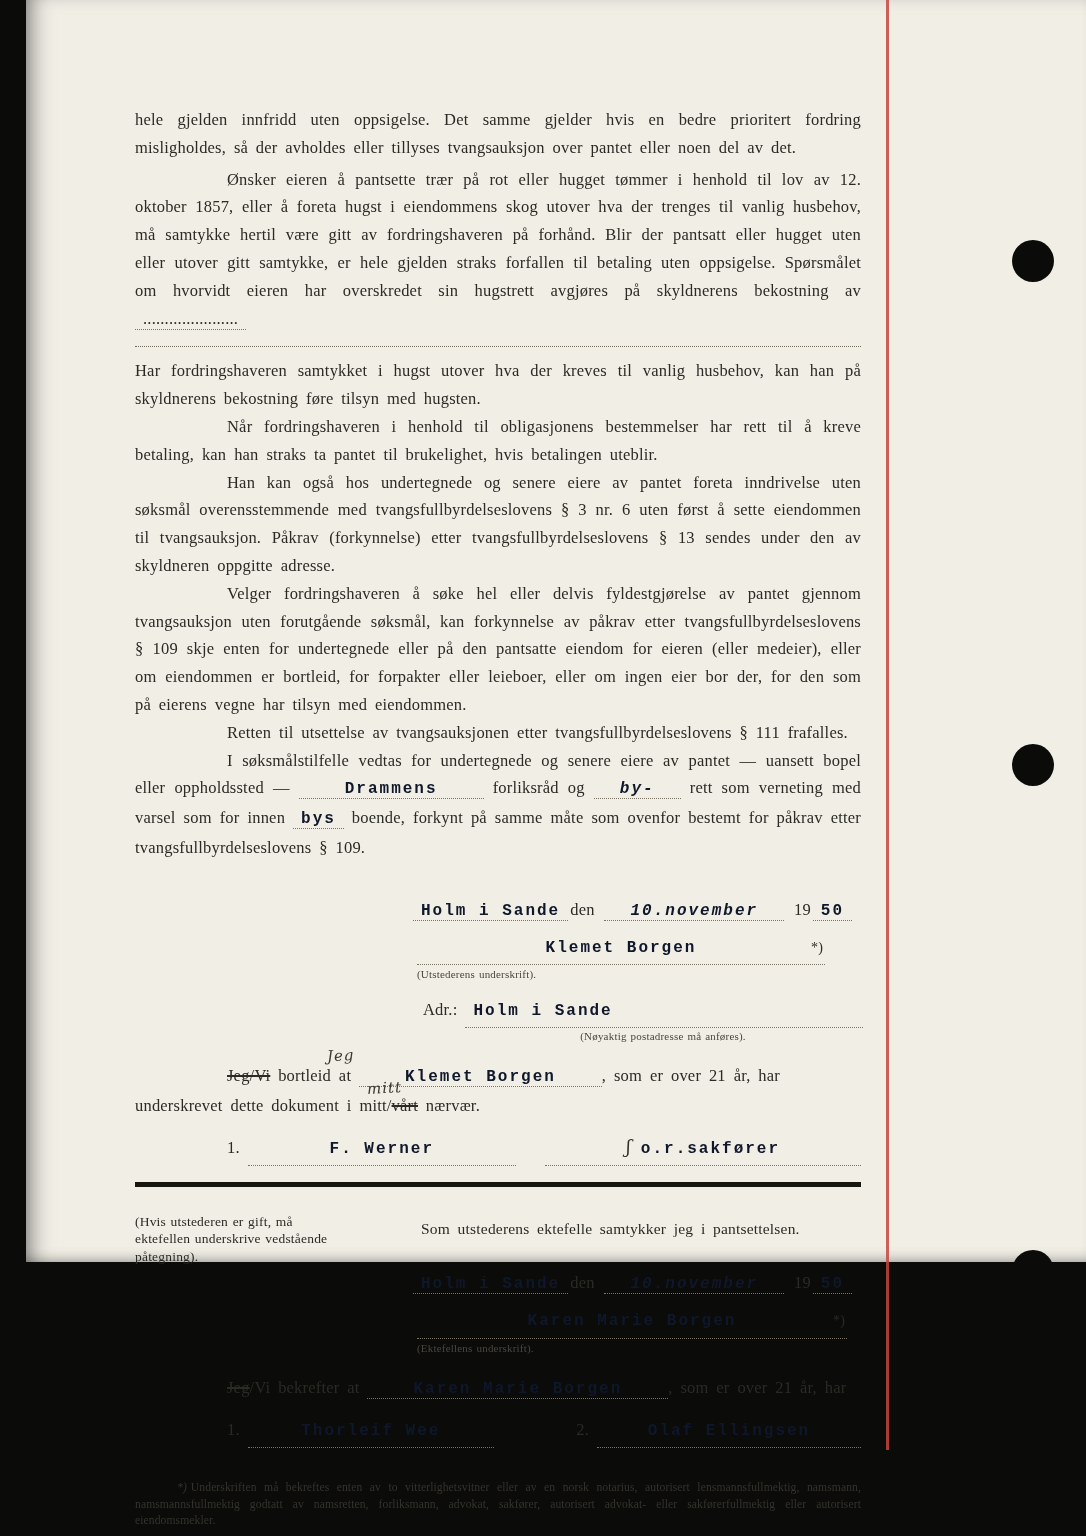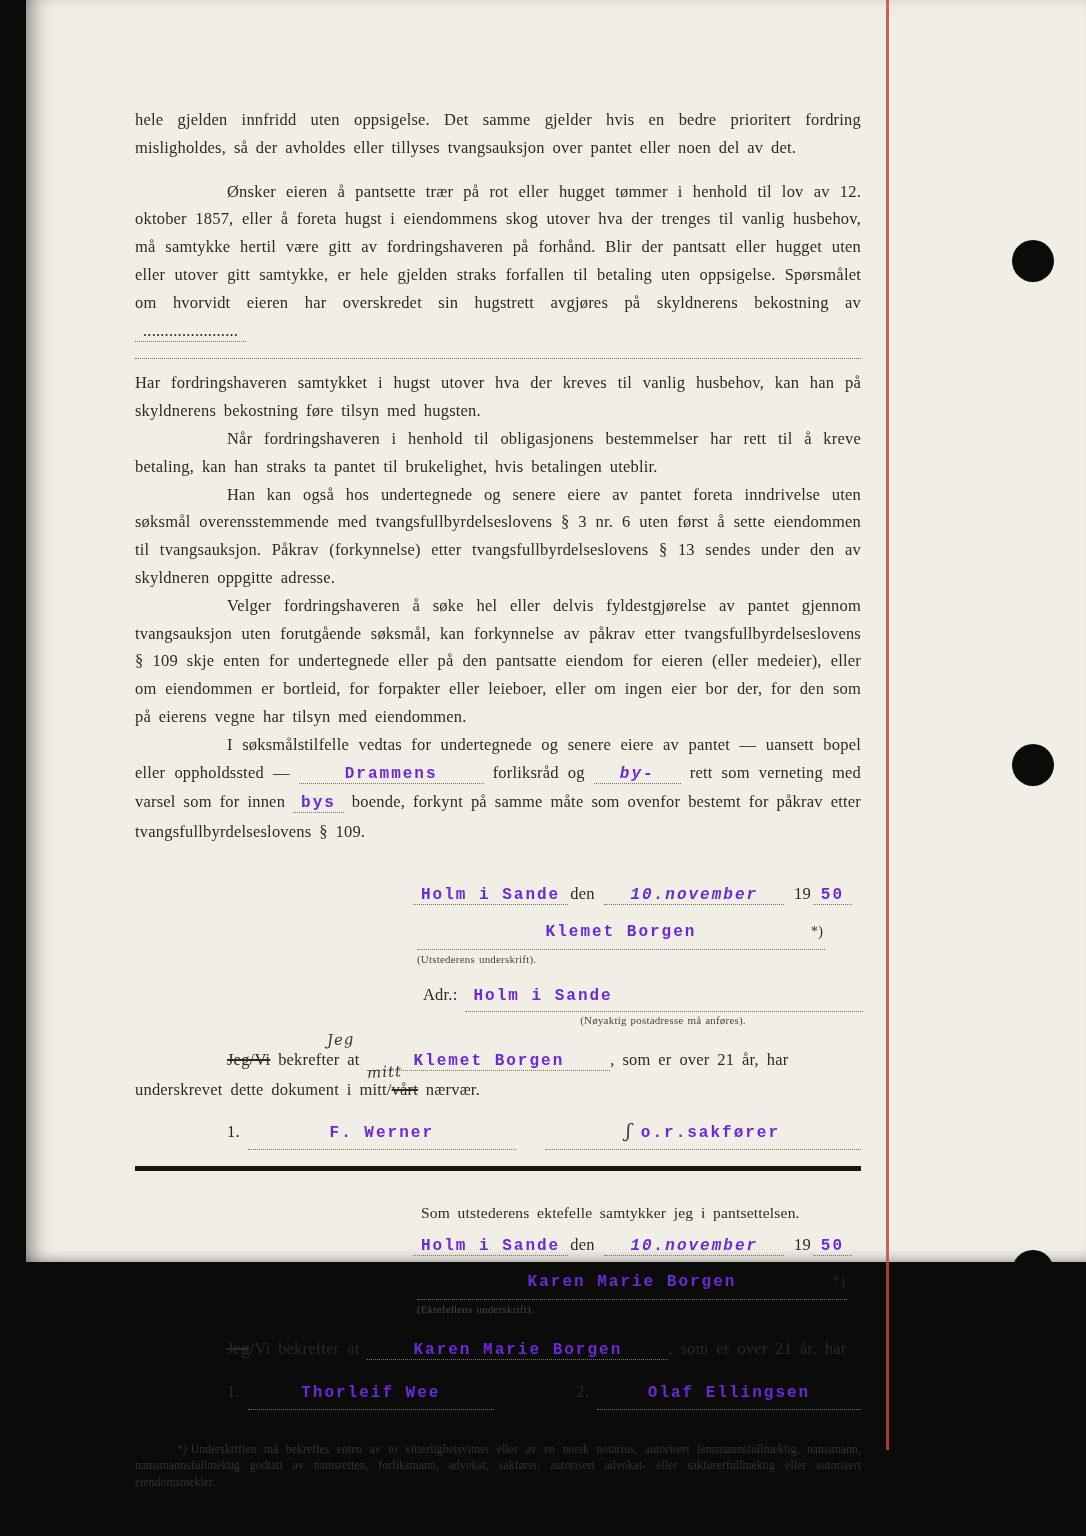--- a/index.html
+++ b/index.html
@@ -25,28 +25,28 @@
   .punch.p1{top:240px}.punch.p2{top:744px}.punch.p3{top:1250px}
 
   .content{
     position:absolute;left:109px;top:0;width:726px;
     color:#2b2a25;font-size:16.5px;line-height:27.8px;
     letter-spacing:.2px;word-spacing:3.5px;
     padding-top:106px;
   }
   p{margin:0;text-align:justify;}
   .ind{text-indent:92px;}
-  .mt4{margin-top:16px}
+  .mt4{margin-top:4px}
 
   .dotted-rule{height:0;border-bottom:1.7px dotted #6f6a5c;margin:14px 0 10px 0;}
 
   
   .t{
     font-family:"Liberation Mono","DejaVu Sans Mono",monospace;
-    font-weight:700;font-size:16px;letter-spacing:2px;color:#6d28d9;
+    font-weight:700;font-size:16px;letter-spacing:2px;color:#0f172a;
     white-space:nowrap;word-spacing:0;
   }
   
   .u{border-bottom:1.6px dotted #7a7466;padding:0 8px 1px 8px;}
   .u.wide{padding:0 46px 1px 46px;}
   .u.med{padding:0 26px 1px 26px;font-style:italic;}
 
   .hand{
     font-family:"DejaVu Serif",serif;font-style:italic;font-size:15px;color:#3a3831;
     letter-spacing:1px;word-spacing:0;
@@ -114,20 +114,21 @@
     <div class="dotted-rule"></div>
 
     <p>Har fordringshaveren samtykket i hugst utover hva der kreves til vanlig husbehov, kan han på skyldnerens bekostning føre tilsyn med hugsten.</p>
 
     <p class="ind">Når fordringshaveren i henhold til obligasjonens bestemmelser har rett til å kreve betaling, kan han straks ta pantet til brukelighet, hvis betalingen uteblir.</p>
 
     <p class="ind">Han kan også hos undertegnede og senere eiere av pantet foreta inndrivelse uten søksmål overensstemmende med tvangsfullbyrdelseslovens § 3 nr. 6 uten først å sette eiendommen til tvangsauksjon.  Påkrav (forkynnelse) etter tvangsfullbyrdelseslovens § 13 sendes under den av skyldneren oppgitte adresse.</p>
 
     <p class="ind">Velger fordringshaveren å søke hel eller delvis fyldestgjørelse av pantet gjennom tvangsauksjon uten forutgående søksmål, kan forkynnelse av påkrav etter tvangsfullbyrdelseslovens § 109 skje enten for undertegnede eller på den pantsatte eiendom for eieren (eller medeier), eller om eiendommen er bortleid, for forpakter eller leieboer, eller om ingen eier bor der, for den som på eierens vegne har tilsyn med eiendommen.</p>
 
+    <p class="ind">Retten til utsettelse av tvangsauksjonen etter tvangsfullbyrdelseslovens § 111 frafalles.</p>
 
     <p class="ind">
       <span>I søksmålstilfelle vedtas for undertegnede og senere eiere av pantet — uansett bopel eller oppholdssted —</span>
       <span class="u wide"><span class="t">Drammens</span></span>
       <span>forliksråd og</span>
       <span class="u med"><span class="t">by-</span></span>
       <span>rett som verneting med varsel som for innen</span>
       <span class="u"><span class="t">bys</span></span>
       <span>boende, forkynt på samme måte som ovenfor bestemt for påkrav etter tvangsfullbyrdelseslovens § 109.</span>
     </p>
@@ -148,40 +149,41 @@
 
     <div class="adr-row">
       <span class="printed">Adr.:</span>
       <span class="u"><span class="t">Holm i Sande</span></span>
     </div>
     <div class="cap adr-cap">(Nøyaktig postadresse må anføres).</div>
 
     <div class="confirm">
       <p class="ind">
         <span class="rel"><span class="hand hand-above">Jeg</span><span class="strike">Jeg/Vi</span></span>
-        <span>bekrefter at</span>
+        <span>bortleid at</span>
         <span class="u wide"><span class="t">Klemet Borgen</span></span><span>, som er over 21 år, har</span>
       </p>
       <p>
         <span>underskrevet dette dokument i</span>
         <span class="rel"><span class="hand hand-above">mitt</span><span>mitt</span><span>/</span><span class="strike">vårt</span></span>
         <span>nærvær.</span>
       </p>
     </div>
 
     <div class="witness-row">
       <span class="w-no">1.</span>
       <span class="u w-name1"><span class="t">F. Werner</span></span>
       <span class="spacer"></span>
       <span class="u w-title"><span class="paraph">ʃ</span><span class="t">o.r.sakfører</span></span>
     </div>
 
     <div class="thick-rule"></div>
 
     <div class="spouse-head">
+      <div class="left-note">(Hvis utstederen er gift, må ektefellen underskrive vedstående påtegning).</div>
       <div class="consent">Som utstederens ektefelle samtykker jeg i pantsettelsen.</div>
     </div>
 
     <div class="date-line second">
       <span class="u"><span class="t">Holm i Sande</span></span><span class="printed">den</span>
       <span class="u med"><span class="t">10.november</span></span>
       <span class="printed">19</span><span class="u"><span class="t">50</span></span>
     </div>
 
     <div class="sig-block spouse-sig">

